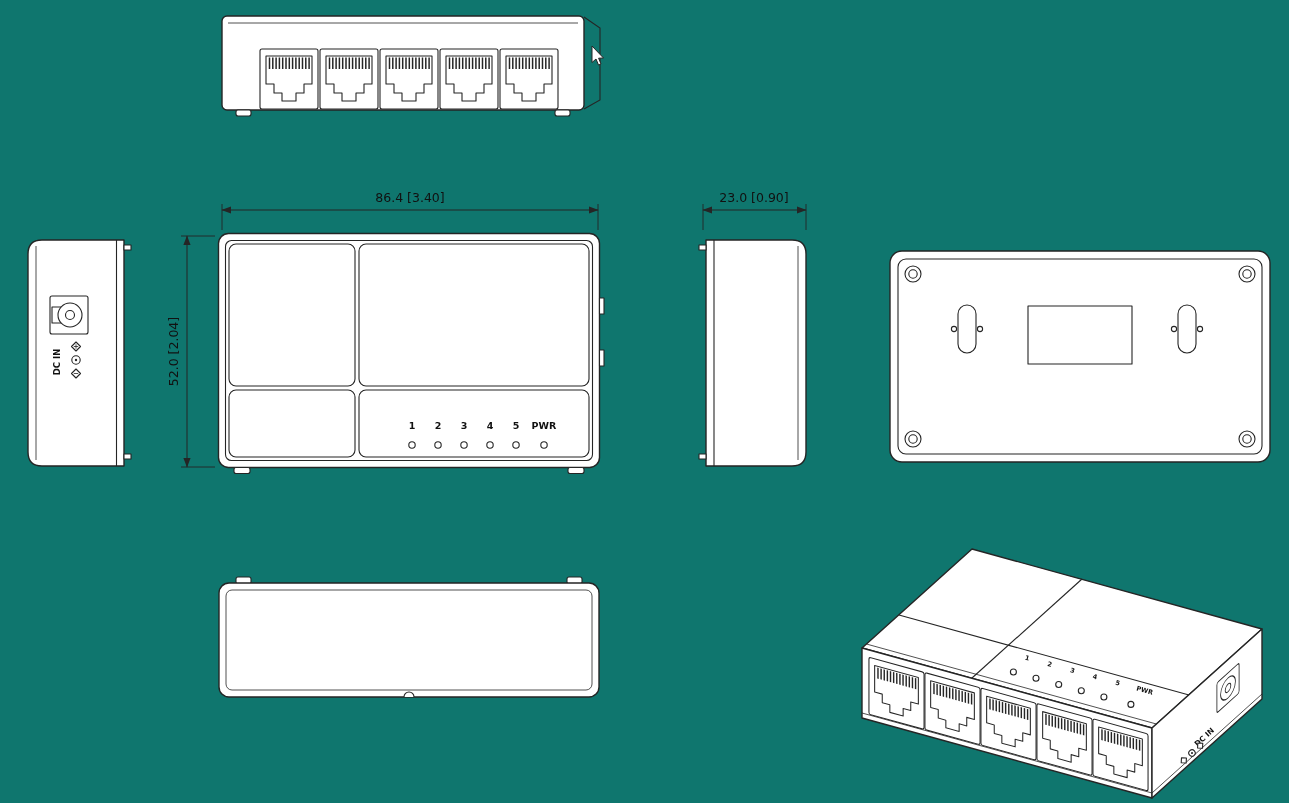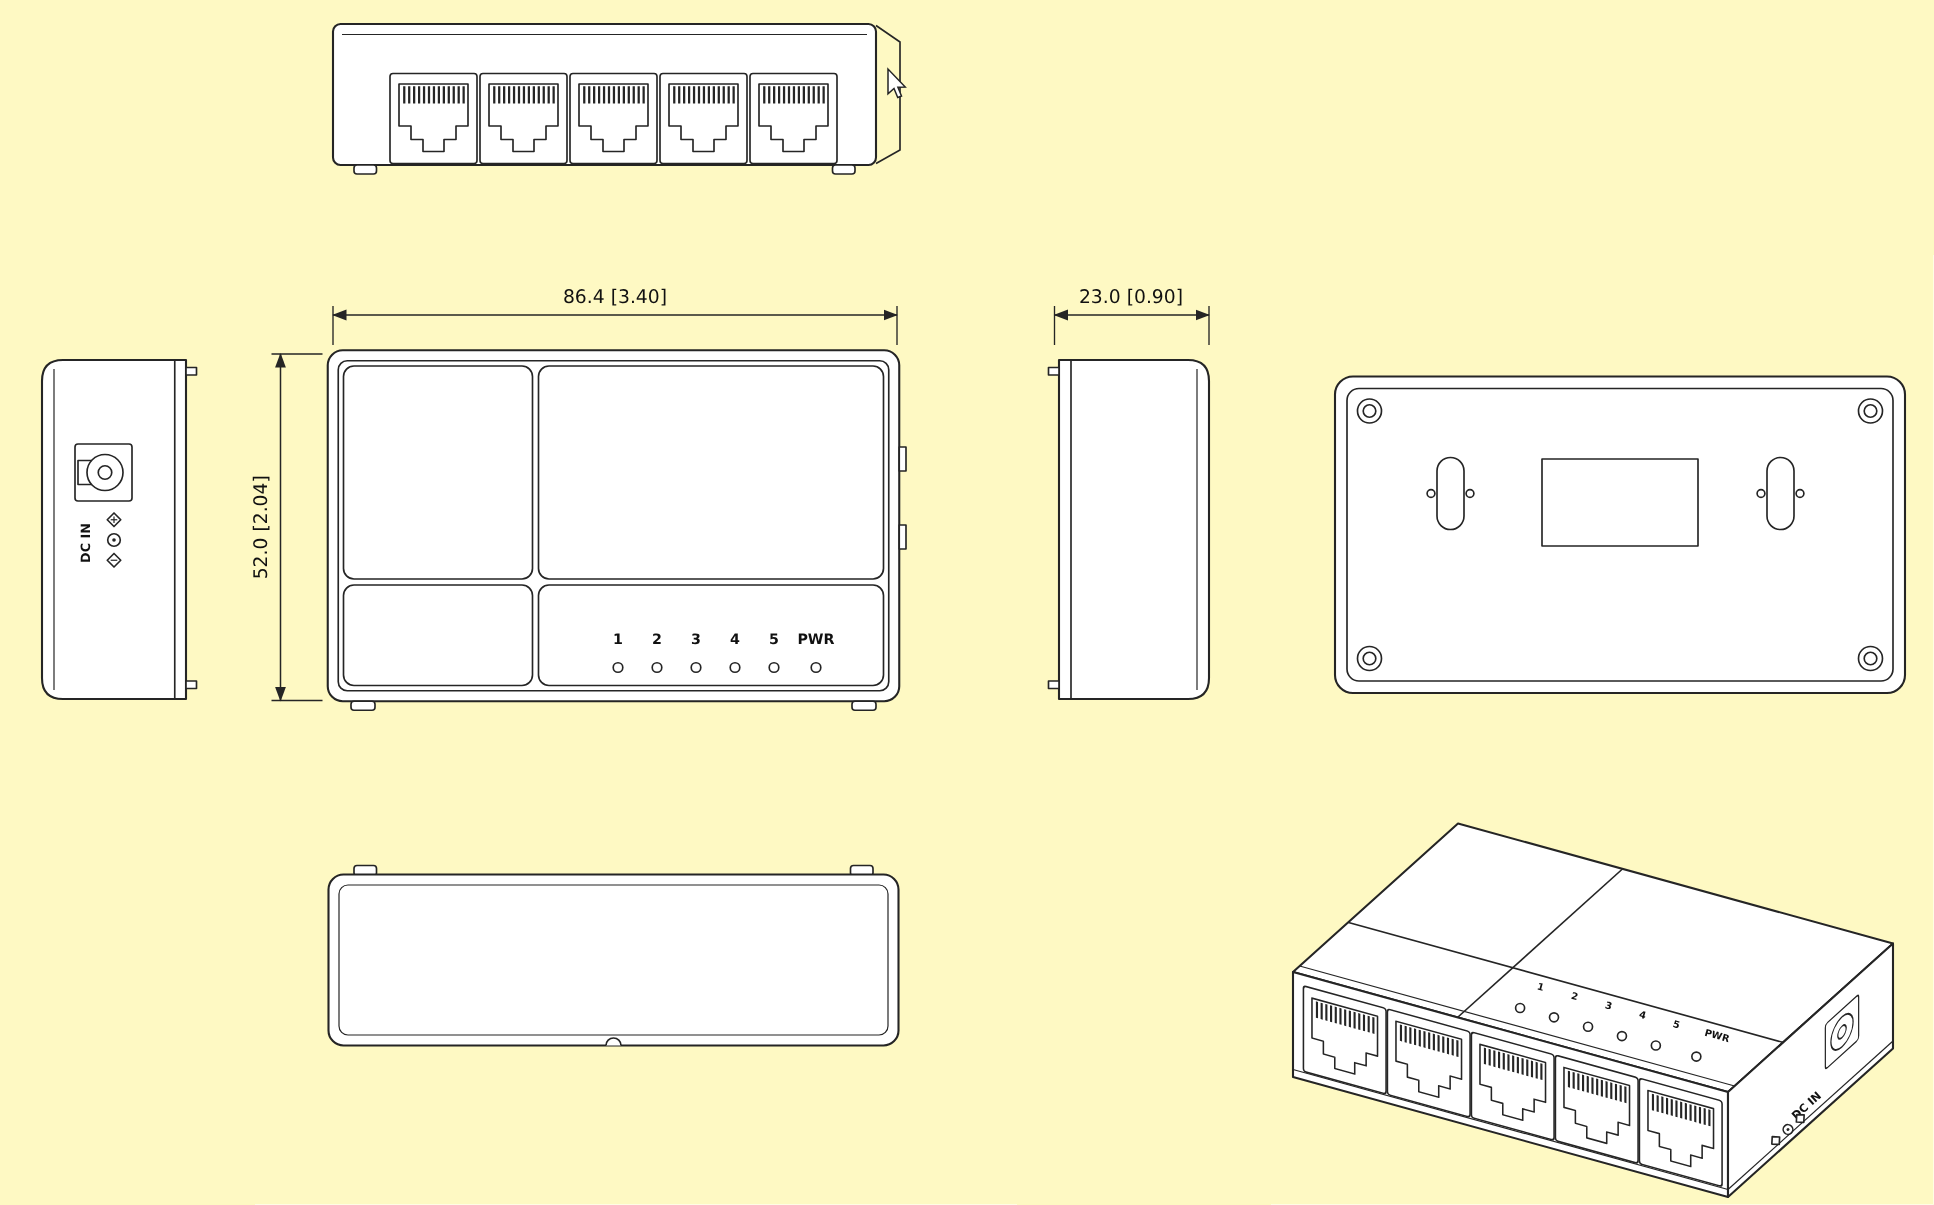--- a/index.html
+++ b/index.html
@@ -1,16 +1,16 @@
 <!DOCTYPE html>
 <html><head>
 <meta charset="utf-8">
 <style>
   html,body { margin:0; padding:0; background:#ffffff; }
-  #stage { position:relative; width:1289px; height:803px; background:#fef9c3; overflow:hidden;
+  #stage { position:relative; width:1289px; height:803px; background:#0f766e; overflow:hidden;
            font-family:"DejaVu Sans", sans-serif; }
   svg { position:absolute; left:0; top:0; }
   .ol   { fill:#fff; stroke:#252525; stroke-width:1.4; stroke-linejoin:round; }
   .ol2  { fill:#fff; stroke:#252525; stroke-width:1.1; stroke-linejoin:round; }
   .ln   { stroke:#252525; stroke-width:1.1; fill:none; }
   .thin { stroke:#252525; stroke-width:0.8; fill:none; }
   .pins line { stroke:#252525; stroke-width:1.5; }
   .diml { stroke:#252525; stroke-width:1; fill:none; }
   .ext  { stroke:#252525; stroke-width:0.9; fill:none; }
   text  { fill:#111; }

